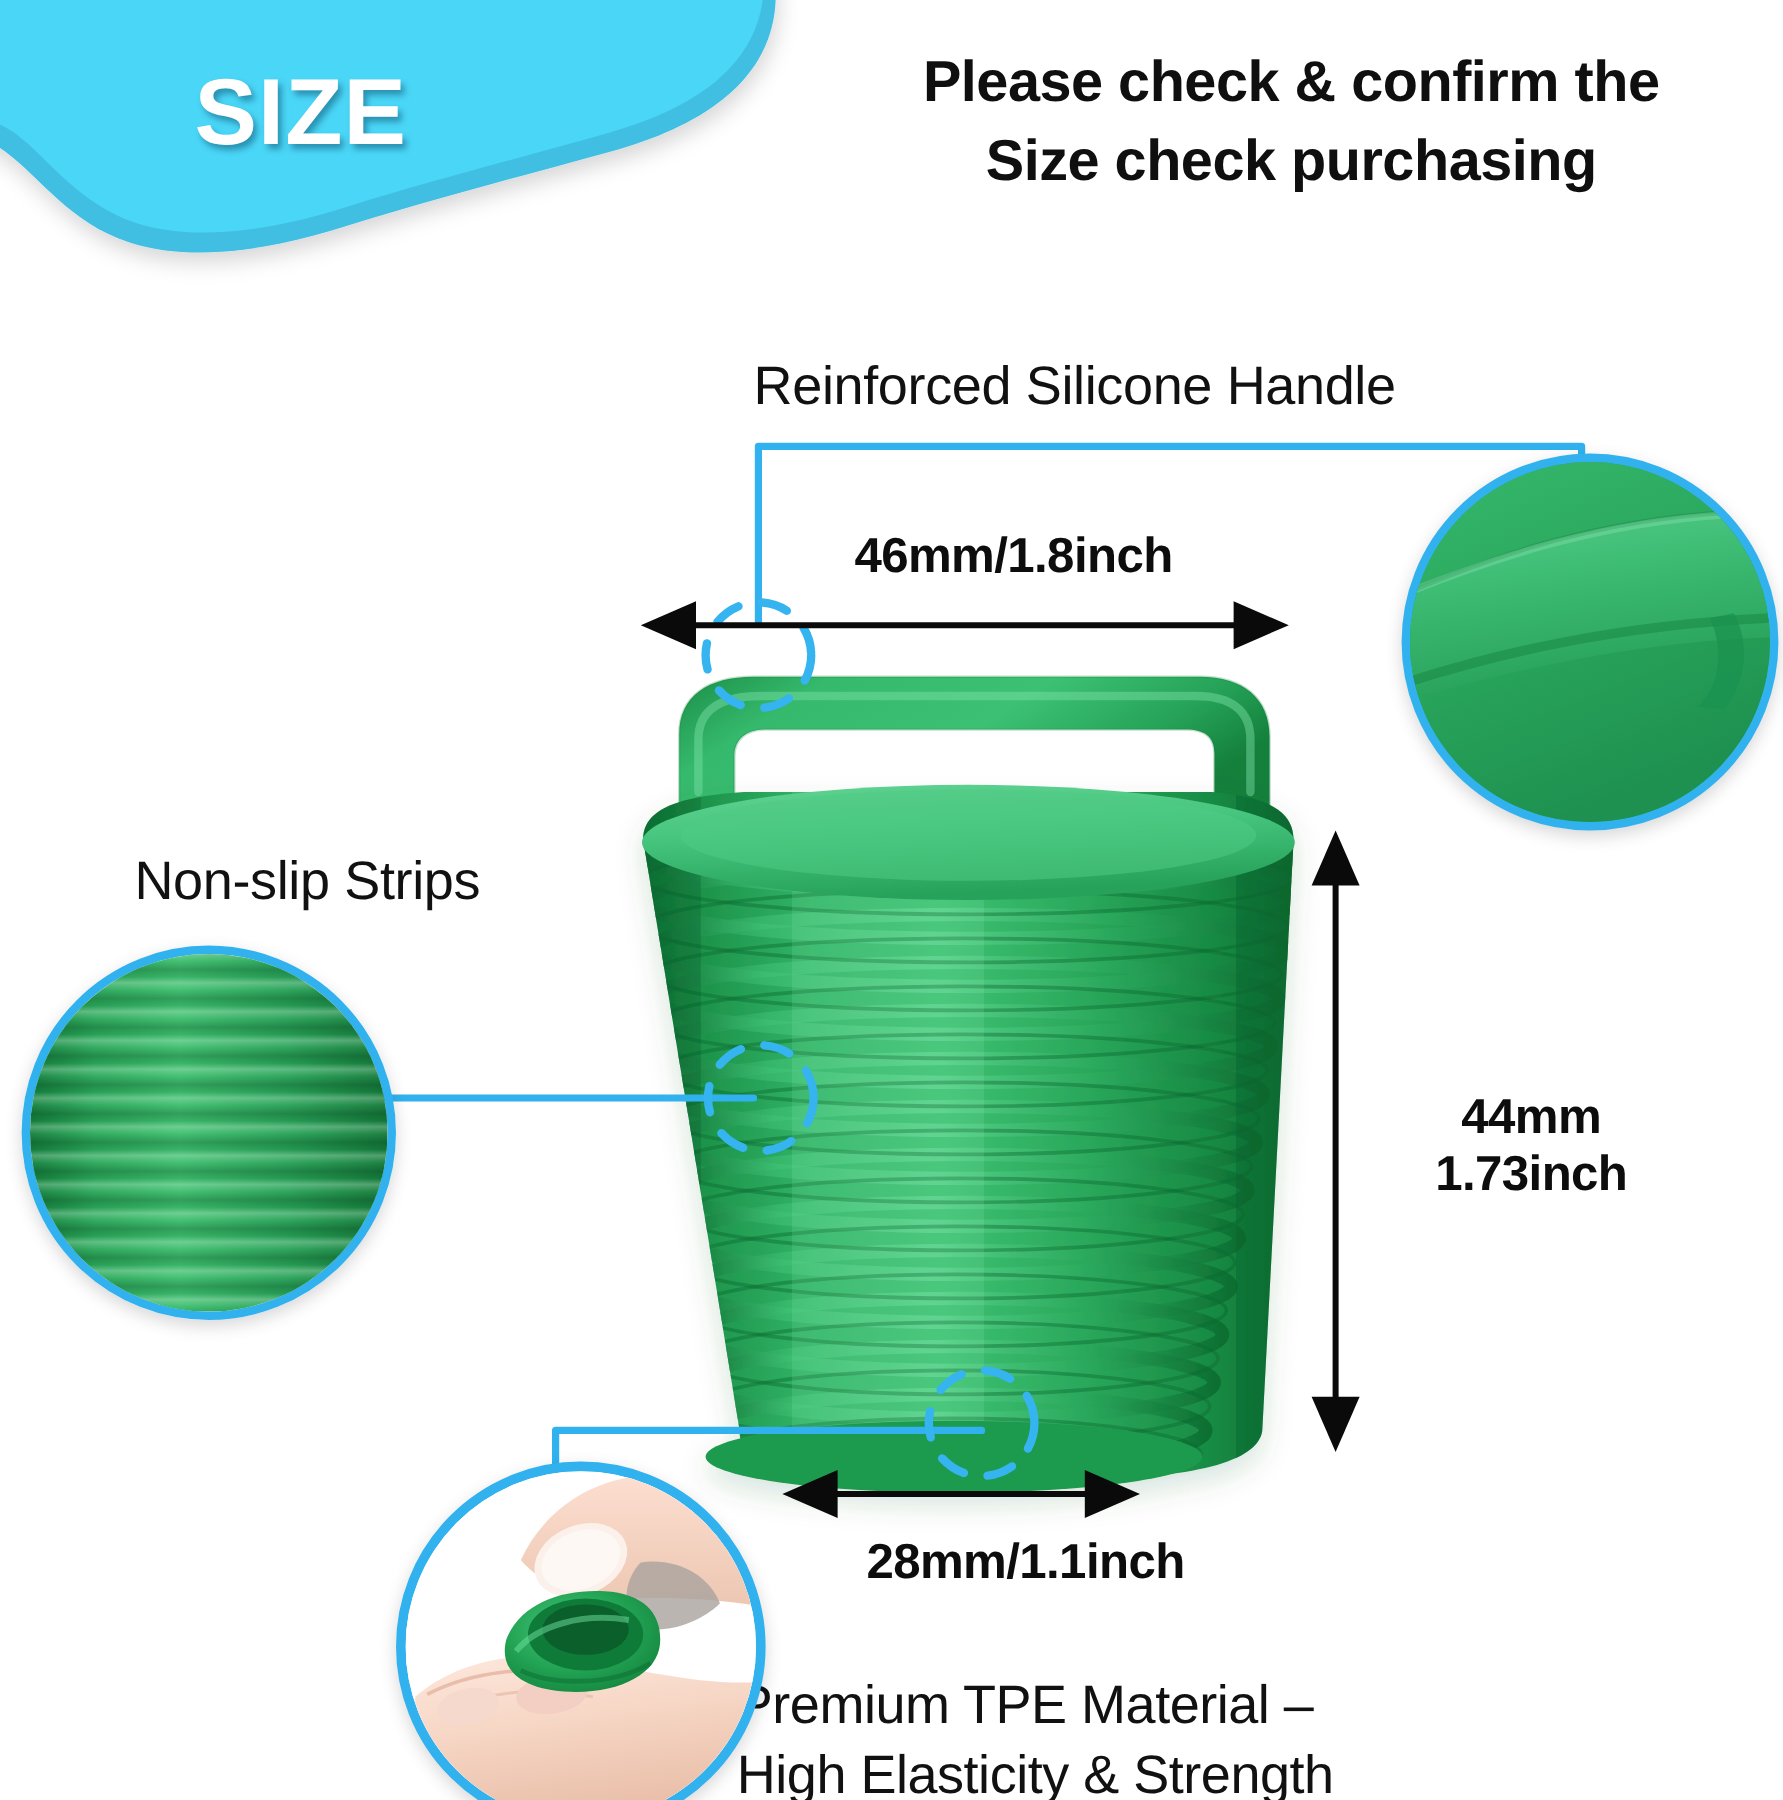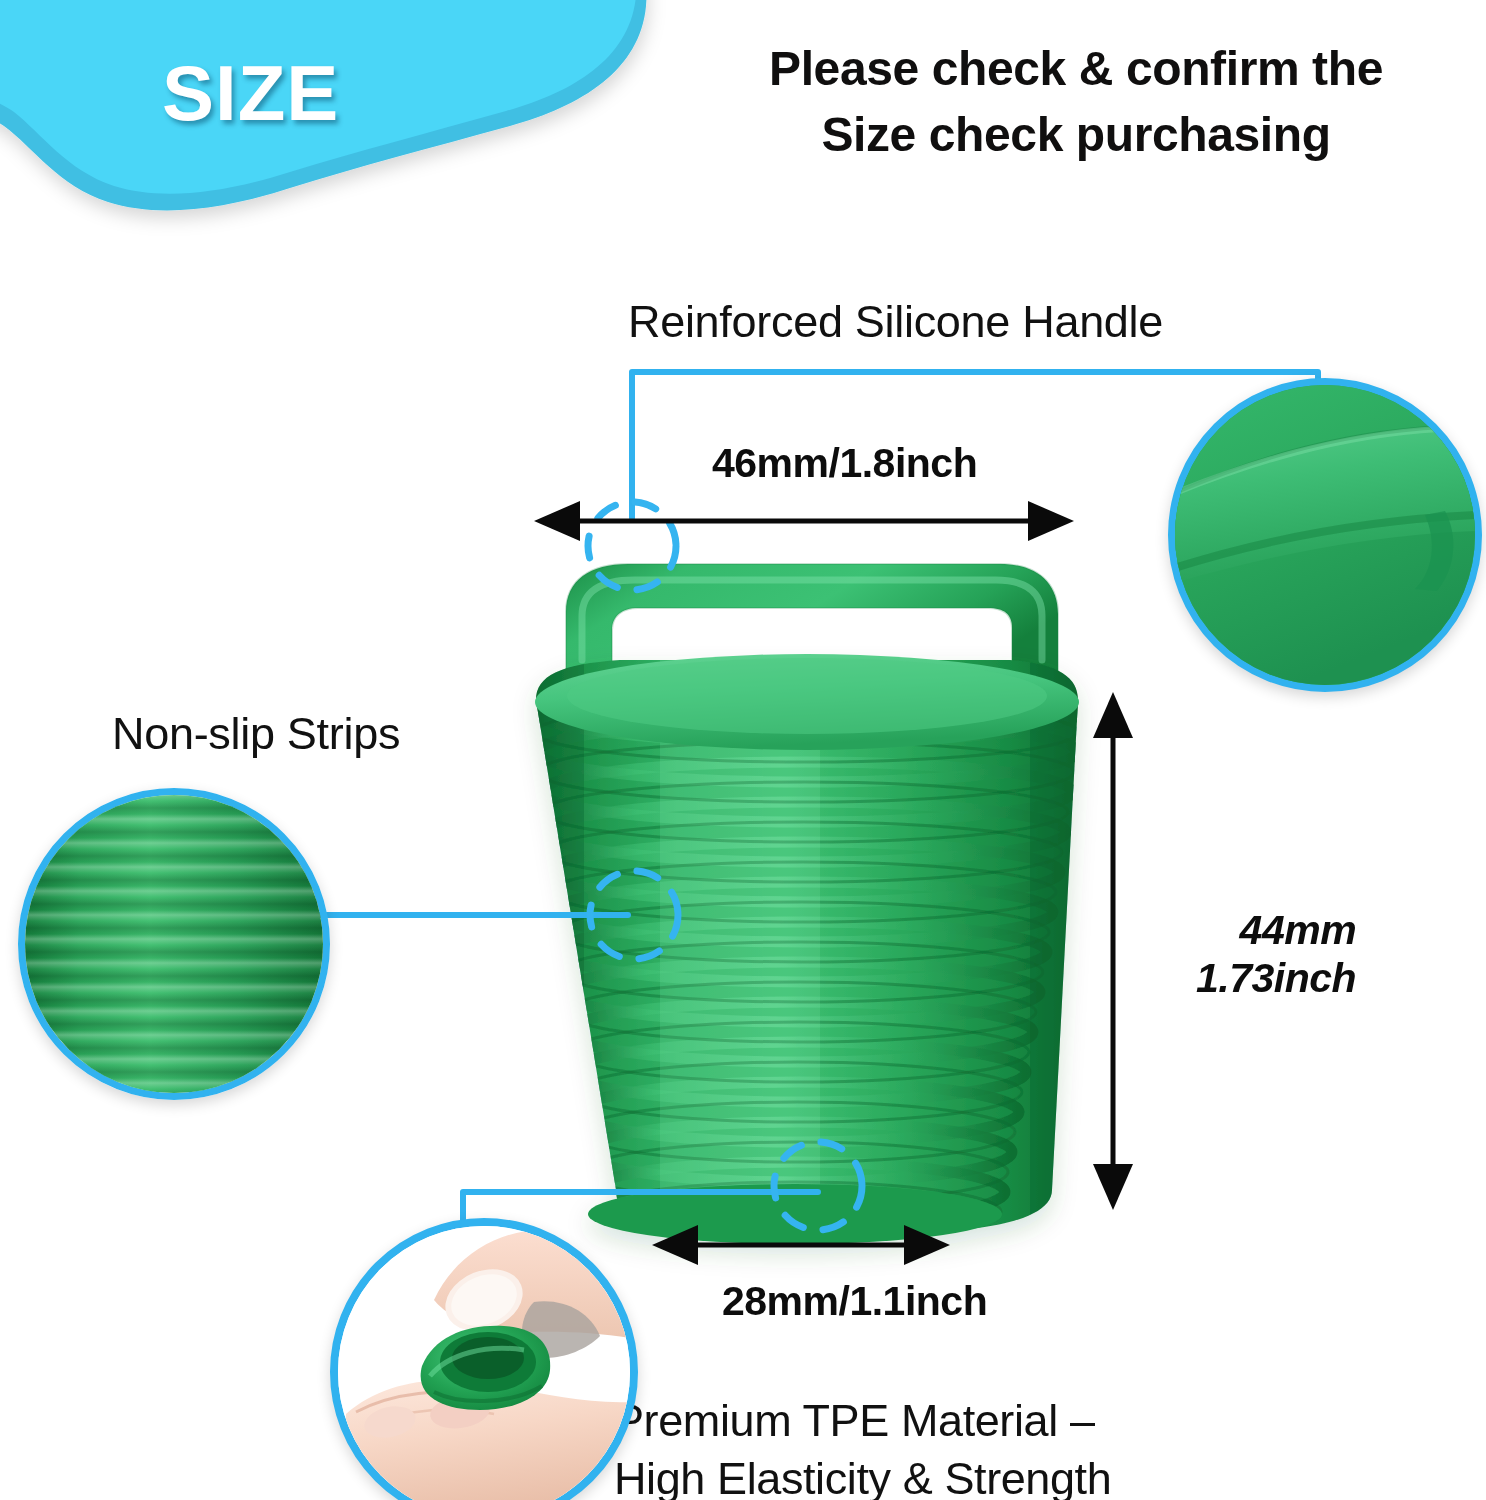--- a/index.html
+++ b/index.html
@@ -29,21 +29,21 @@
   
   .ann{position:absolute;color:#111;font-weight:400;}
   .ann-handle{left:628px;top:296px;font-size:45px;letter-spacing:-.3px;white-space:nowrap;}
   .ann-nonslip{left:100px;top:708px;font-size:45px;letter-spacing:-.3px;white-space:nowrap;margin-left:12px;}
   .ann-tpe{left:614px;top:1392px;font-size:45px;line-height:1.28;letter-spacing:-.4px;}
   .ann-tpe .ln{display:block;white-space:nowrap;}
 
   
   .dim{position:absolute;color:#0d0d0d;font-weight:bold;letter-spacing:-.5px;margin-left:44px;}
   .dim-w-top{left:668px;top:440px;font-size:41px;white-space:nowrap;}
-  .dim-h{left:1152px;top:906px;font-size:41px;line-height:1.18;text-align:right;font-style:italic;}
+  .dim-h{left:1152px;top:906px;font-size:41px;line-height:1.18;text-align:center;}
   .dim-h .ln{display:block;white-space:nowrap;}
   .dim-w-bot{left:678px;top:1278px;font-size:41px;white-space:nowrap;}
 
   
   .layer{position:absolute;inset:0;width:1486px;height:1500px;pointer-events:none;}
 
   
   .circ{position:absolute;border-radius:50%;overflow:hidden;
         box-shadow:0 5px 14px rgba(0,0,0,.16);}
   .circ-ring{border:7px solid #31b2ef;}

